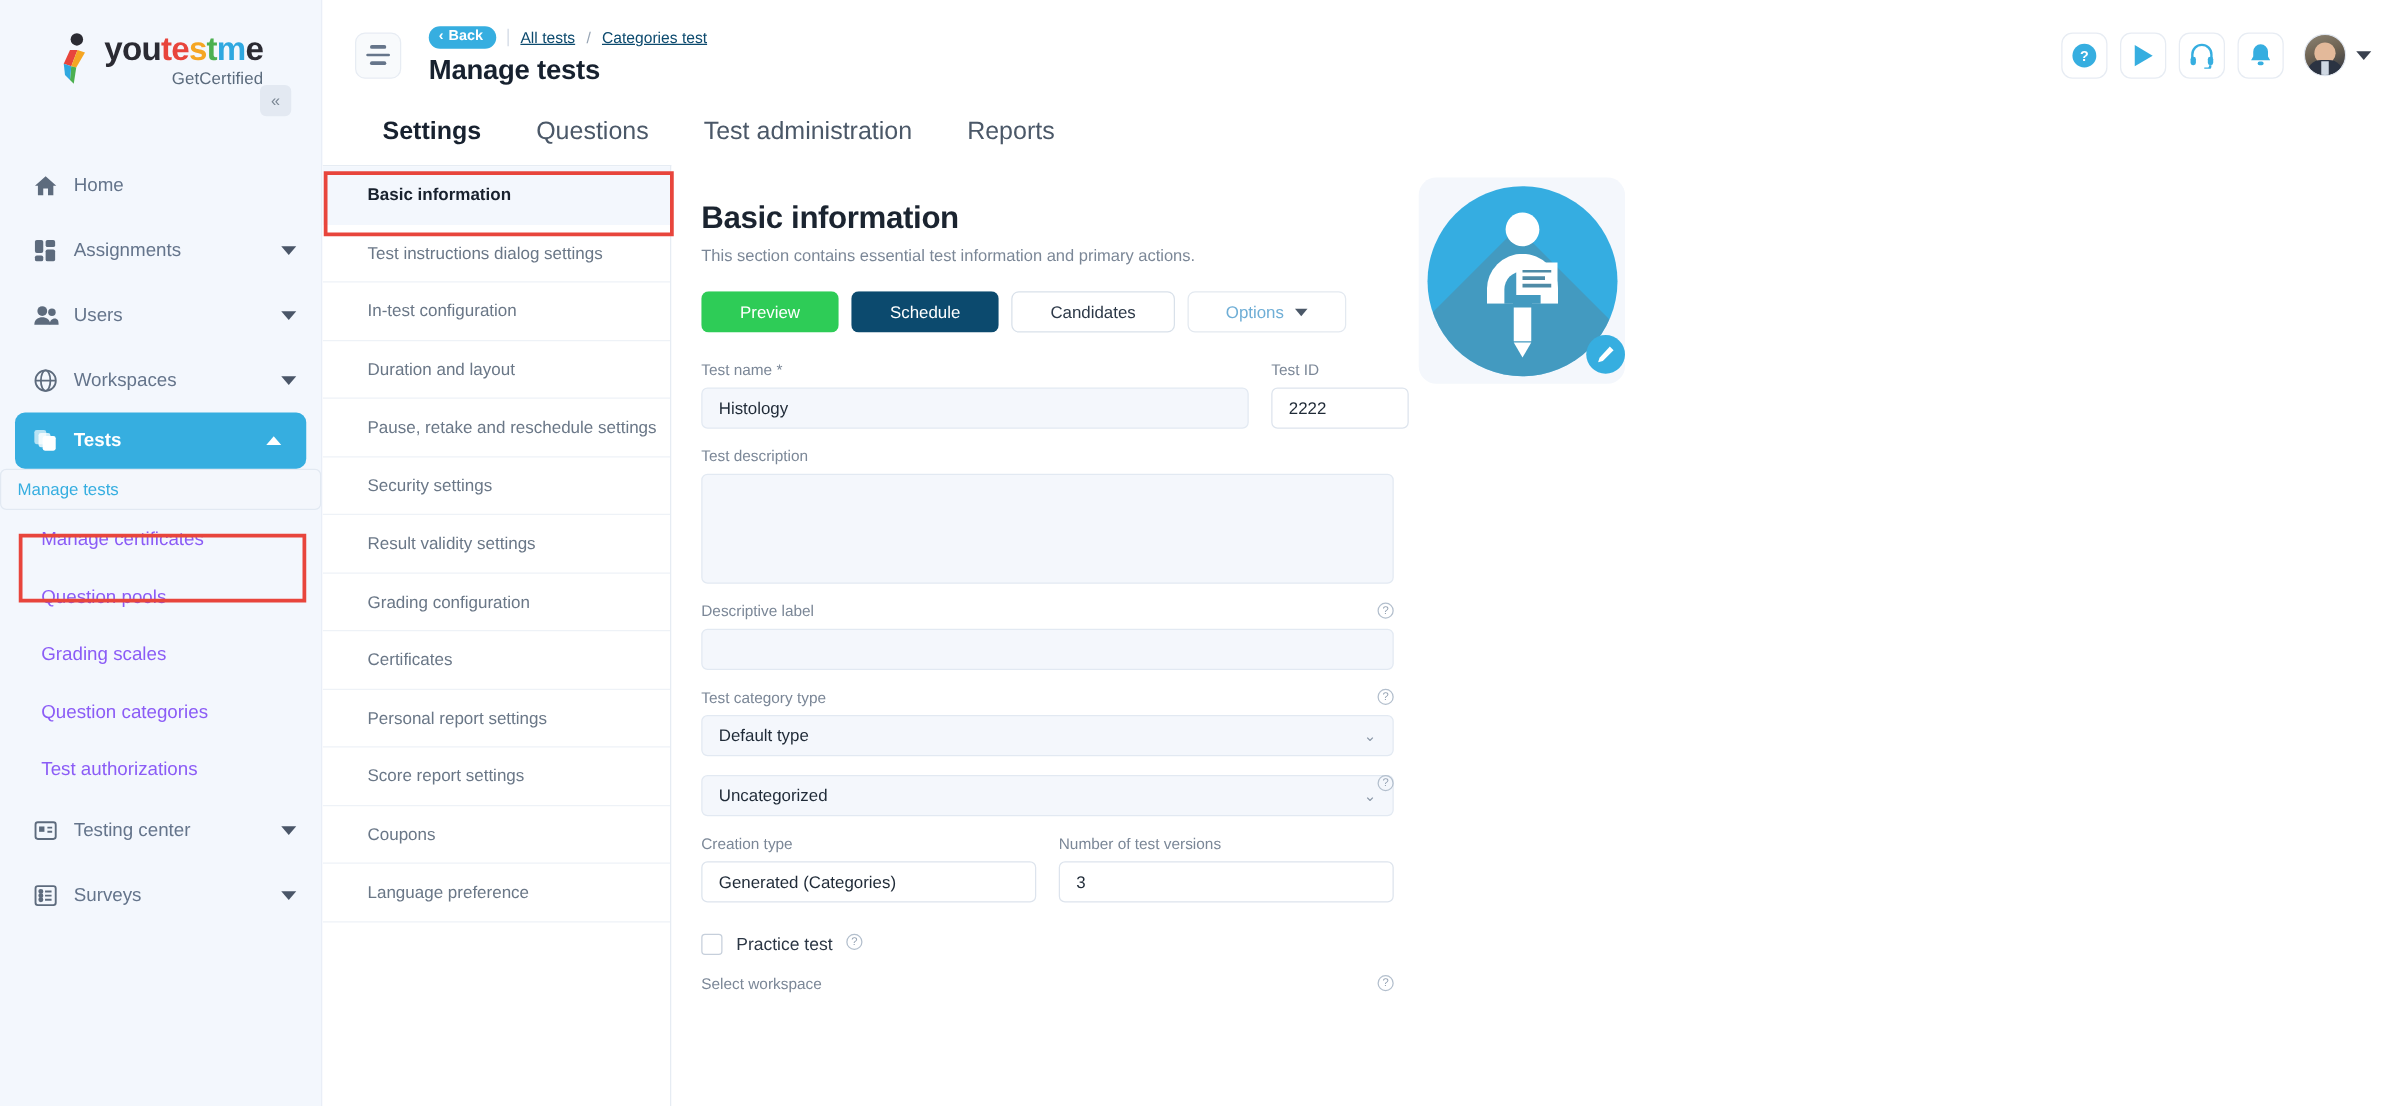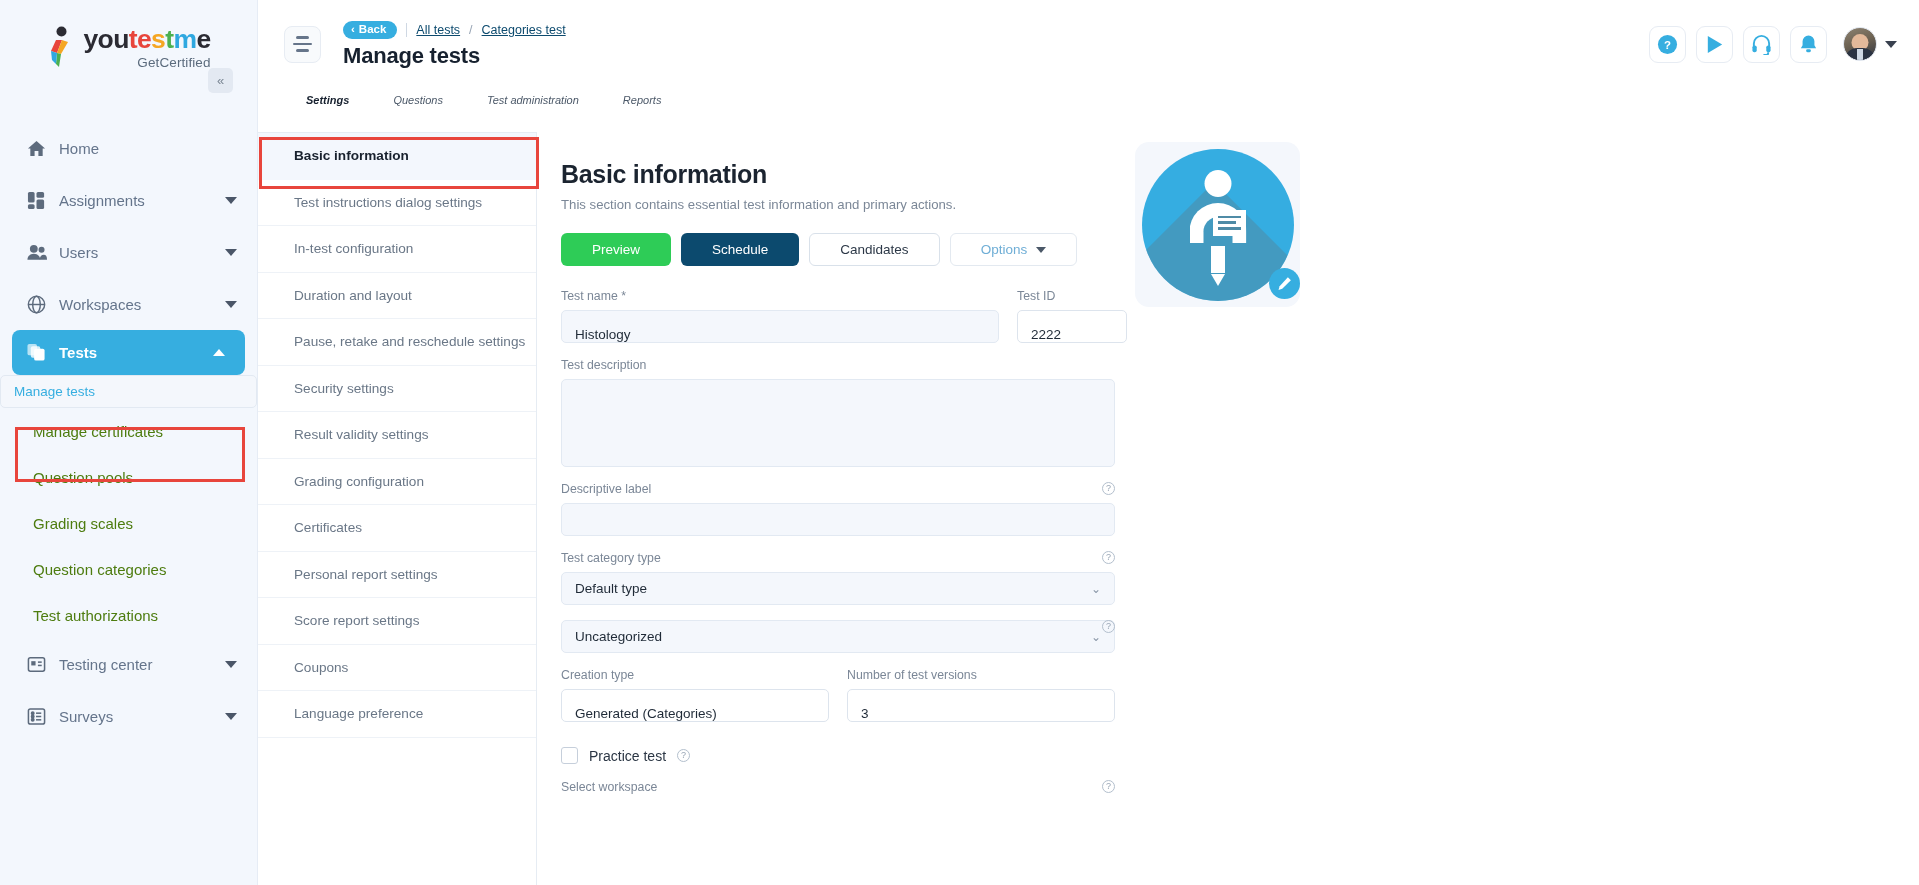--- a/index.html
+++ b/index.html
@@ -53,21 +53,21 @@
     background: #36aee0; border-radius: 8px;
     margin: 0 12px; padding-left: 15px; height: 45px;
   }
   .nav-item.active .ico, .nav-item.active .lbl { color: #ffffff; }
   .nav-item.active .lbl { font-weight: bold; font-size: 15px; }
   .nav-item.active .caret {
     border-top: none; border-bottom: 7px solid #ffffff;
   }
   .sub-item {
     height: 46px; display: flex; align-items: center;
-    padding-left: 33px; font-size: 15px; color: #4d7c0f; cursor: pointer;
+    padding-left: 33px; font-size: 15px; color: #8b5cf6; cursor: pointer;
   }
   .sub-item.sel { color: #36aee0; }
 
   
   .redbox { position: absolute; border: 3px solid #e8453c; pointer-events: none; z-index: 40; }
 
   
   .main { flex: 1; height: 885px; background: #ffffff; position: relative; overflow: hidden; }
 
   .topbar {
@@ -113,21 +113,21 @@
     width: 17px; height: 17px; border-radius: 50%; background: #e3b99a; }
   .avatar .body { position: absolute; left: 50%; bottom: -3px; transform: translateX(-50%);
     width: 30px; height: 15px; border-radius: 12px 12px 0 0; background: #2b3342; }
   .avatar .tie { position: absolute; left: 50%; bottom: 0; transform: translateX(-50%);
     width: 6px; height: 11px; background: #cfd8e3; }
   .chev-down { width: 0; height: 0; border-left: 6px solid transparent;
     border-right: 6px solid transparent; border-top: 7px solid #39414f; }
 
   
   .tabs { display: flex; gap: 0; padding: 0 26px; height: 44px; align-items: flex-start; }
-  .tab { font-size: 11px; color: #4b5868; padding: 6px 22px 12px 22px; cursor: pointer; font-style: italic; }
+  .tab { font-size: 20px; color: #4b5868; padding: 6px 22px 12px 22px; cursor: pointer; }
   .tab.active { font-weight: bold; color: #17212f; }
 
   .body-area { display: flex; height: 753px; }
 
   
   .settings-list {
     width: 279px; flex: 0 0 279px; border-top: 1px solid #e6ecf3;
     border-right: 1px solid #e6ecf3; background: #fff; overflow: hidden;
   }
   .s-item {
@@ -161,36 +161,36 @@
   .flabel { font-size: 12.3px; color: #7b8797; margin-bottom: 7px; display: block; }
   .q-ico {
     position: absolute; right: 0; top: 0; width: 13px; height: 13px;
     border-radius: 50%; border: 1px solid #b3bfcd; color: #97a4b4;
     font-size: 9px; display: flex; align-items: center; justify-content: center;
     line-height: 1; cursor: pointer;
   }
   .inp {
     height: 33px; border-radius: 5px; background: #f4f7fc;
     border: 1px solid #e2e9f2; font-size: 13.5px; color: #1f2a37;
-    display: flex; align-items: flex-end; padding: 0 13px;
+    display: flex; align-items: center; padding: 0 13px;
   }
   .inp.white { background: #fff; border-color: #dde4ed; }
   .inp.tall { height: 88px; align-items: flex-start; padding-top: 8px; }
   .sel {
     height: 33px; border-radius: 5px; background: #f4f7fc;
     border: 1px solid #e2e9f2; font-size: 13.5px; color: #1f2a37;
     display: flex; align-items: center; padding: 0 13px; cursor: pointer;
   }
   .sel .ar { margin-left: auto; color: #8b98a8; font-size: 12px; }
   .w-full { width: 554px; }
   .w-name { width: 438px; }
   .w-id { width: 110px; }
   .w-half { width: 268px; }
 
-  .cb-row { display: flex; align-items: center; gap: 11px; margin-top: 10px; }
+  .cb-row { display: flex; align-items: flex-start; gap: 11px; margin-top: 10px; }
   .cbox { width: 17px; height: 17px; border: 1.6px solid #c6cfdb; border-radius: 3px; background: #fff; cursor: pointer; }
   .cb-lbl { font-size: 14px; color: #2b3644; }
   .q-inline {
     width: 13px; height: 13px; border-radius: 50%; border: 1px solid #b3bfcd;
     color: #97a4b4; font-size: 9px; display: flex; align-items: center;
     justify-content: center; line-height: 1; cursor: pointer;
   }
   .ws-row { margin-top: 16px; position: relative; width: 554px; }
 
   

